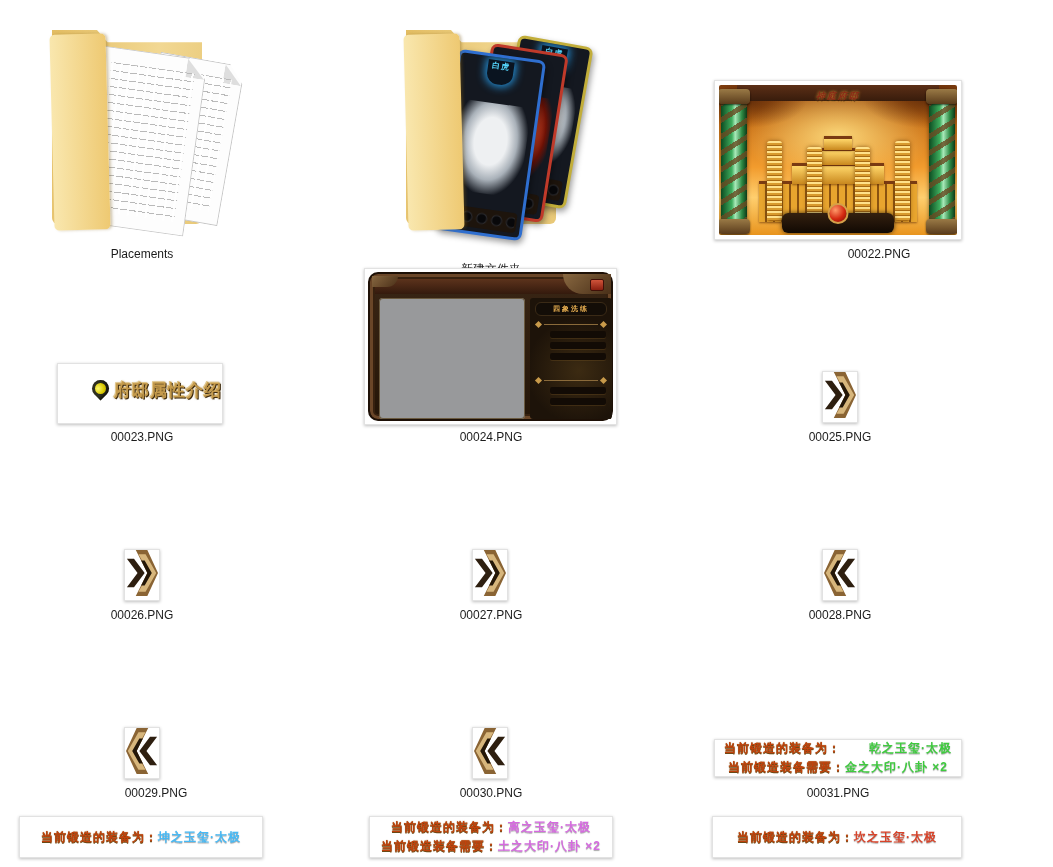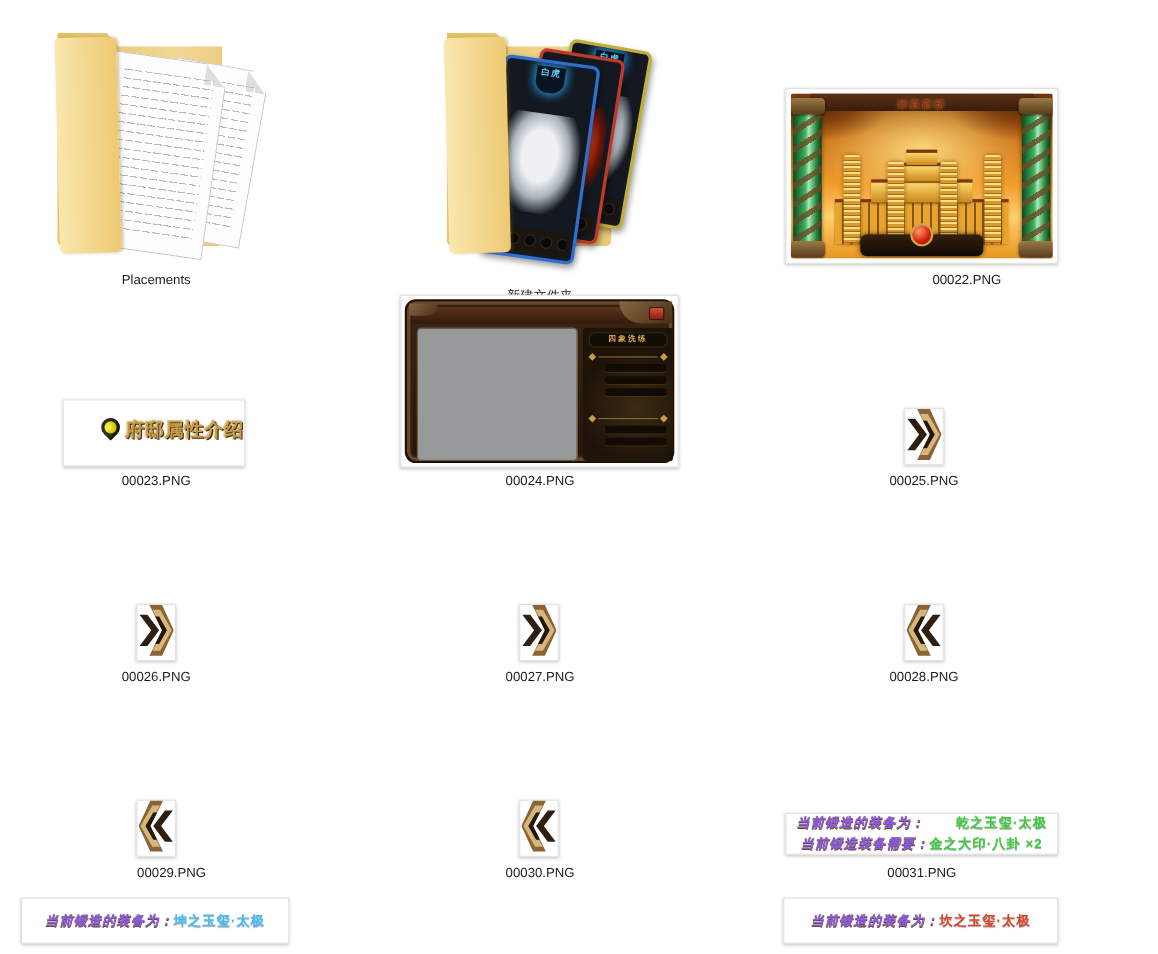--- a/index.html
+++ b/index.html
@@ -34,21 +34,21 @@
   .plate:after{content:'';position:absolute;inset:4px 2px;
     background:radial-gradient(circle at 7px 50%,#08080a 4px,#2c2c30 5px,transparent 6px);
     background-size:15px 100%;background-repeat:repeat-x;}
 
   
   .palace{position:absolute;inset:4px;overflow:hidden;border-radius:2px;
     background:
       radial-gradient(ellipse 85px 40px at 12% 10%,rgba(88,38,8,.85),transparent 70%),
       radial-gradient(ellipse 95px 45px at 88% 8%,rgba(88,38,8,.85),transparent 70%),
       radial-gradient(ellipse 130px 70px at 50% 34%,rgba(255,224,130,.9),transparent 72%),
-      linear-gradient(180deg,#8a4410 0%,#c86f16 25%,#f29c2e 55%,#ffcf6e 75%,#e8941e 100%);}
+      linear-gradient(180deg,#8a4410 0%,#c86f16 25%,#f29c2e 55%,#ffcf6e 75%,#e8941e 100%); font-style: italic;}
   .p-head{position:absolute;left:18px;right:18px;top:0;height:16px;
     background:linear-gradient(#5c2f16,#381c0c);border-radius:0 0 6px 6px;text-align:center;}
   .p-title{font-size:9px;font-weight:bold;color:#8a2a16;letter-spacing:2px;line-height:15px;
     text-shadow:0 0 3px #e8a23a,0 1px 1px #000;}
   .jade{position:absolute;top:6px;bottom:2px;width:26px;border-radius:8px;
     background:linear-gradient(90deg,#0c4a20,#3fae5e 42%,#a9e9b9 55%,#2e8a44 80%,#0c3a18);
     box-shadow:0 0 4px rgba(0,0,0,.5);}
   .jade:before{content:'';position:absolute;inset:0;border-radius:8px;
     background:repeating-linear-gradient(-32deg,transparent 0 9px,rgba(104,74,34,.8) 9px 14px);}
   .jade .cap{position:absolute;left:-3px;right:-3px;height:15px;border-radius:4px;
@@ -95,21 +95,21 @@
   .orn.br{right:0;bottom:0;width:26px;height:32px;border-radius:20px 0 0 0;}
 
   
   .arrow-thumb{width:36px;height:52px;display:flex;align-items:center;justify-content:center;}
   .arrow-left svg{transform:scaleX(-1);}
 
   
   .fb{display:flex;flex-direction:column;justify-content:center;align-items:center;gap:2px;
     font-weight:bold;font-size:12px;}
   .fb .ln{white-space:nowrap;letter-spacing:1px;}
-  .fb .prefix{color:#8b5cf6;text-shadow:0 1px 0 #6a4a16,0 0 1px #8a6a2a;font-style:italic;}
+  .fb .prefix{color:#c2410c;text-shadow:0 1px 0 #6a4a16,0 0 1px #8a6a2a;}
   .fb .fitem{text-shadow:0 1px 1px rgba(0,0,0,.35),0 0 3px rgba(255,255,255,.4);}
 </style>
 </head>
 <body>
 
 <div style="position:absolute;inset:0;">
 
   <div class="item" style="left:48px;top:8px;width:190px;height:232px;">
     <div class="f-back"></div>
     <div class="doc" style="left:98px;top:50px;width:84px;height:160px;transform:rotate(10deg);">
@@ -283,18 +283,22 @@
   <div class="thumb fb" style="left:714px;top:739px;width:248px;height:38px;">
     <div class="ln"><span class="prefix">当前锻造的装备为：</span><span class="fitem" style="color: rgb(62, 203, 62); padding-left: 28px;">乾之玉玺·太极</span></div>
     <div class="ln"><span class="prefix">当前锻造装备需要：</span><span class="fitem" style="color: rgb(62, 203, 62);">金之大印·八卦</span> <span class="fitem" style="color: rgb(62, 203, 62);">×2</span></div>
   </div>
   <div class="lbl" style="left:838px;top:786px;">00031.PNG</div>
 
   <div class="thumb fb" style="left:19px;top:816px;width:244px;height:42px;">
     <div class="ln"><span class="prefix">当前锻造的装备为：</span><span class="fitem" style="color: rgb(71, 185, 245);">坤之玉玺·太极</span></div>
   </div>
 
+  <div class="thumb fb" style="left:369px;top:816px;width:244px;height:42px;">
+    <div class="ln"><span class="prefix">当前锻造的装备为：</span><span class="fitem" style="color: rgb(214, 106, 224);">离之玉玺·太极</span></div>
+    <div class="ln"><span class="prefix">当前锻造装备需要：</span><span class="fitem" style="color: rgb(214, 106, 224);">土之大印·八卦</span> <span class="fitem" style="color: rgb(214, 106, 224);">×2</span></div>
+  </div>
 
   <div class="thumb fb" style="left:712px;top:816px;width:250px;height:42px;">
     <div class="ln"><span class="prefix">当前锻造的装备为：</span><span class="fitem" style="color: rgb(216, 67, 42);">坎之玉玺·太极</span></div>
   </div>
 
 </div>
 
 </body></html>

